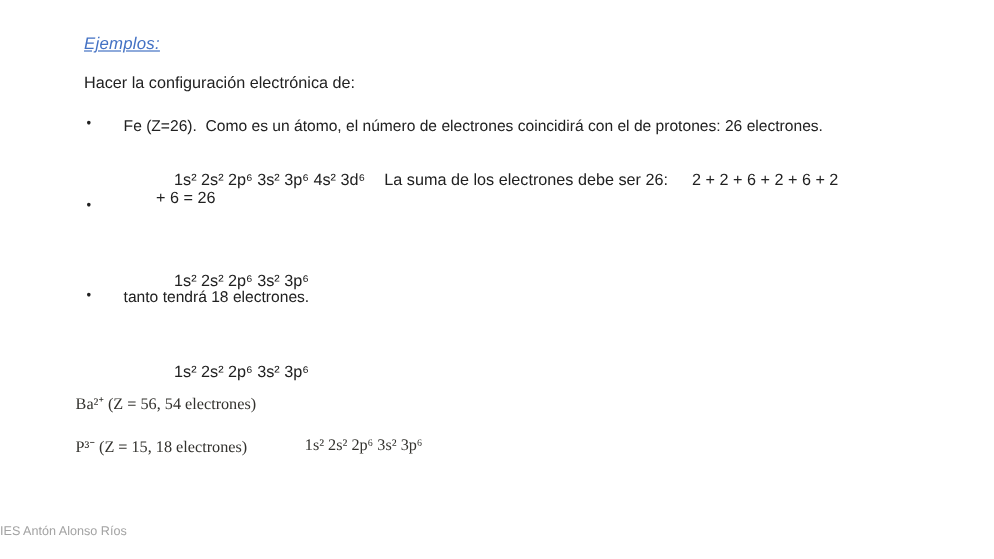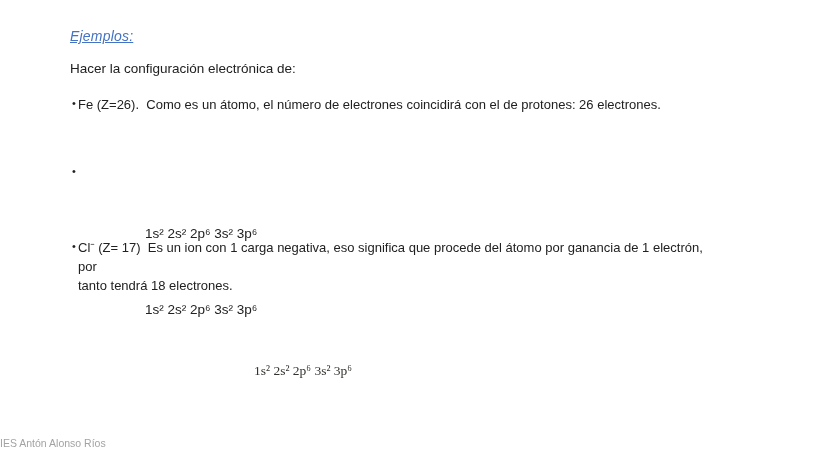--- a/index.html
+++ b/index.html
@@ -31,21 +31,21 @@
     left:70px;top:61px;
     font-size:13.5px;
     text-align:center;
   }
   .bullet{left:70px;}
   .bullet .marker{
     position:absolute;left:2px;top:2px;
     font-size:11px;color:var(--body-text);
   }
   .bullet .text{
-    display:block;margin-left:8px;
+    display:block;margin-left:33px;
     font-size:13px;line-height:19px;
   }
   .bullet .text span{display:block;white-space:pre-wrap;}
   .config{
     left:130px;
     font-size:13.5px;
     white-space:pre-wrap;
   }
   .config .note{margin-left:16px;}
   .config .sum{margin-left:20px;}
@@ -83,40 +83,44 @@
   <div class="abs title">Ejemplos:</div>
 
   <div class="abs intro">Hacer la configuración electrónica de:</div>
 
   <div class="abs bullet" style="top:95px;">
     <span class="marker">•</span>
     <span class="text">
       <span>Fe (Z=26).  Como es un átomo, el número de electrones coincidirá con el de protones: 26 electrones.</span>
     </span>
   </div>
+  <div class="abs config" style="top:127px;">
+    <span>1s² 2s² 2p⁶ 3s² 3p⁶ 4s² 3d⁶</span><span class="note">La suma de los electrones debe ser 26:</span><span class="sum">2 + 2 + 6 + 2 + 6 + 2 + 6 = 26</span>
+  </div>
 
   <div class="abs bullet" style="top:163px;">
     <span class="marker">•</span>
     <span class="text">
     </span>
   </div>
   <div class="abs config" style="top:211px;">
     <span>1s² 2s² 2p⁶ 3s² 3p⁶</span>
   </div>
 
   <div class="abs bullet" style="top:238px;">
     <span class="marker">•</span>
     <span class="text">
-      <span>Cl⁻ (Z= 17)  Es un ion con 1 carga negativa, eso significa que procede del átomo por ganancia de 1 electrón, por</span>
       <span>tanto tendrá 18 electrones.</span>
     </span>
   </div>
   <div class="abs config" style="top:287px;">
     <span>1s² 2s² 2p⁶ 3s² 3p⁶</span>
   </div>
 
+  <div class="abs serif-row" style="left:63px;top:327px;">Ba²⁺ (Z = 56, 54 electrones)</div>
 
+  <div class="abs serif-row" style="left:63px;top:363px;">P³⁻ (Z = 15, 18 electrones)</div>
   <div class="abs serif-row" style="left:254px;top:363px;">1s² 2s² 2p⁶ 3s² 3p⁶</div>
 
 
   <div class="abs footer">IES Antón Alonso Ríos</div>
 
 </div>
 
 </body></html>

